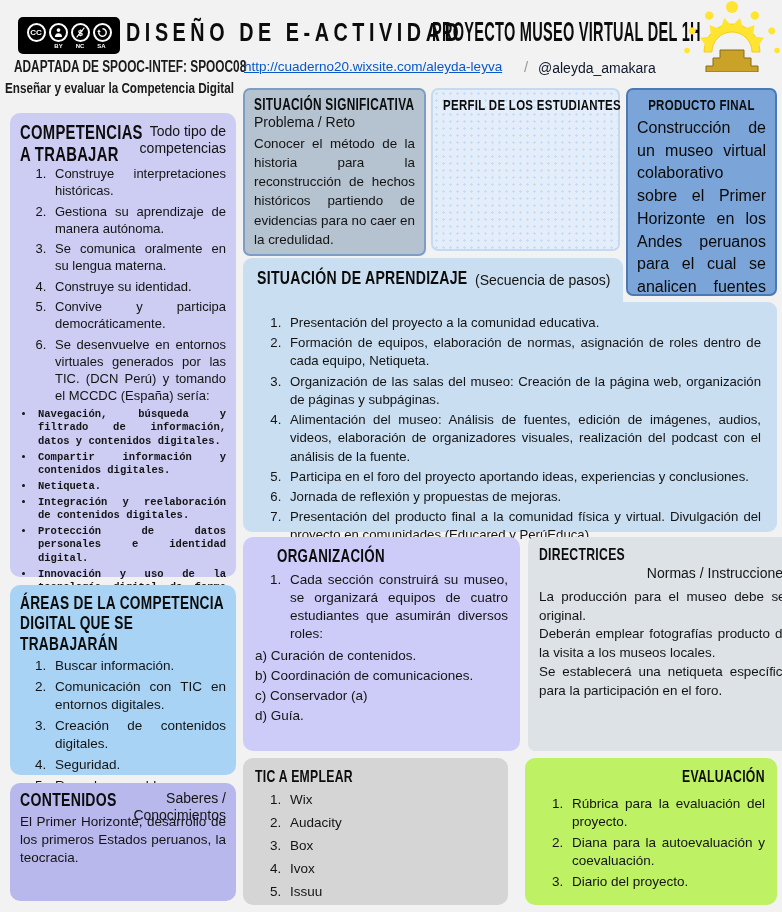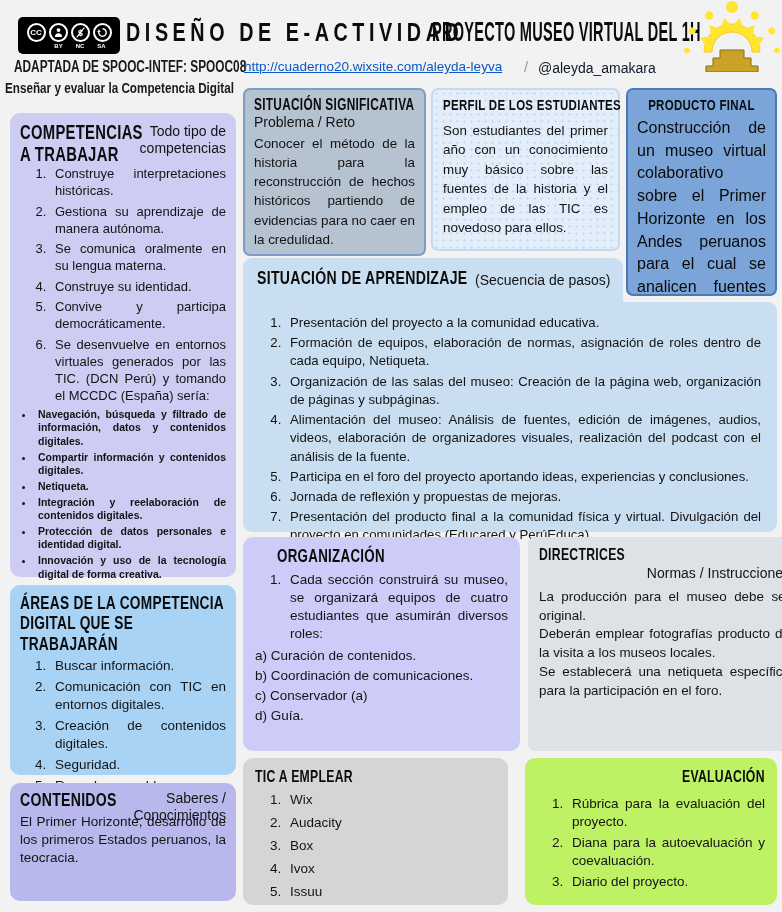--- a/index.html
+++ b/index.html
@@ -7,21 +7,21 @@
           font-family:"Liberation Sans",sans-serif;color:#141414;overflow:hidden;}
   .box{position:absolute;box-sizing:border-box;border-radius:10px;}
 
   
   .ctitle{font-weight:bold;color:#0c0c0c;display:block;width:135%;
           transform:scaleX(0.74);transform-origin:0 0;line-height:1.1;letter-spacing:.4px;}
   .nowrap{white-space:nowrap;}
 
   ol{margin:0;padding-left:30px;}
   ol li{padding-left:5px;margin-bottom:3px;text-align:justify;line-height:1.33;}
-  ul{margin:2px 0 0;padding-left:15px;}
+  ul{margin:2px 0 0;padding-left:15px;font-family:Liberation Mono, monospace;}
   ul li{padding-left:3px;margin-bottom:2px;text-align:justify;line-height:1.3;}
 
   .just{text-align:justify;}
   .sub{font-size:14px;line-height:1.2;}
 
   
   .hdr-item{position:absolute;}
   .cc-badge{left:18px;top:17px;width:102px;height:37px;background:#000;border-radius:5px;
             display:flex;flex-direction:column;align-items:center;justify-content:center;gap:1px;}
   .cc-row{display:flex;gap:3px;align-items:center;}
@@ -211,21 +211,20 @@
   </div>
 
   <div class="box sig">
     <span class="ctitle nowrap" style="font-size:16px;">SITUACIÓN SIGNIFICATIVA</span>
     <div class="sub">Problema / Reto</div>
     <div class="body just">Conocer el método de la historia para la reconstrucción de hechos históricos partiendo de evidencias para no caer en la credulidad.</div>
   </div>
 
   <div class="box perfil">
     <span class="ctitle nowrap" style="font-size:15.5px;">PERFIL DE LOS ESTUDIANTES</span>
-    <div class="body just">Son estudiantes del primer año con un conocimiento muy básico sobre las fuentes de la historia y el empleo de las TIC es novedoso para ellos.</div>
   </div>
 
   <div class="box producto">
     <span class="ctitle nowrap" style="font-size:15.5px;text-align:center;">PRODUCTO FINAL</span>
     <div class="body just">Construcción de un museo virtual colaborativo sobre el Primer Horizonte en los Andes peruanos para el cual se analicen fuentes primarias arqueológicas.</div>
   </div>
 
   <div class="box apr-head">
     <span class="ctitle nowrap" style="font-size:19px;">SITUACIÓN DE APRENDIZAJE</span>
     <span class="sub" style="position:absolute;left:232px;top:14px;">(Secuencia de pasos)</span>

